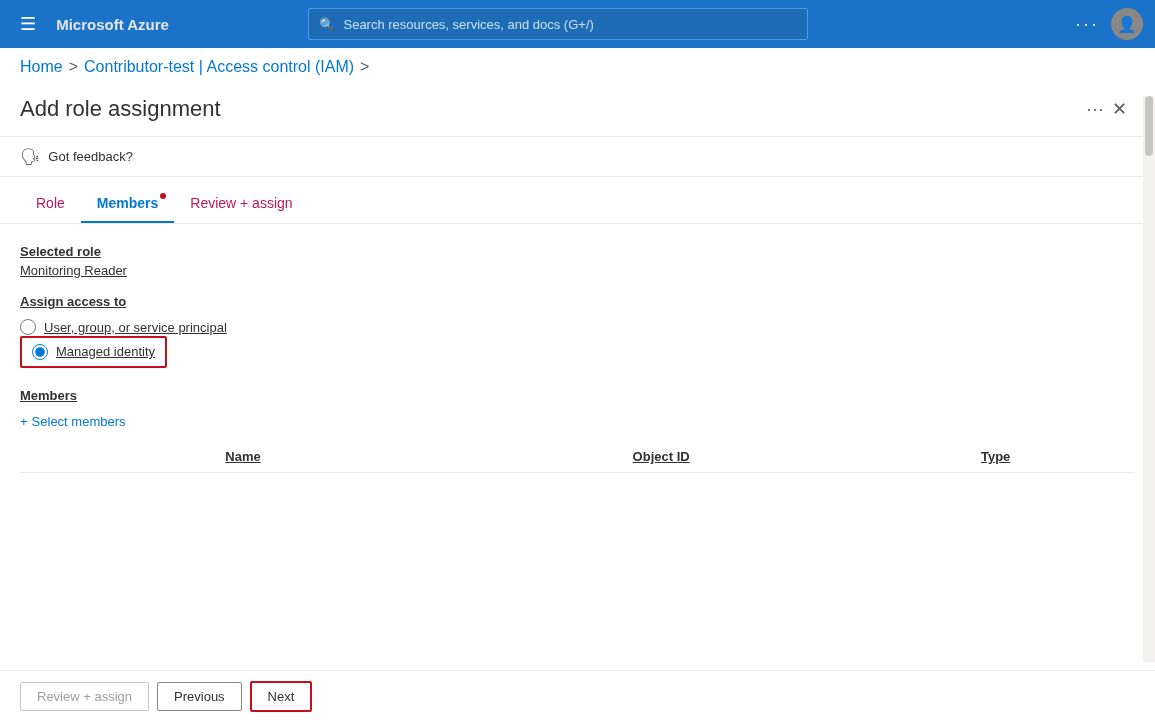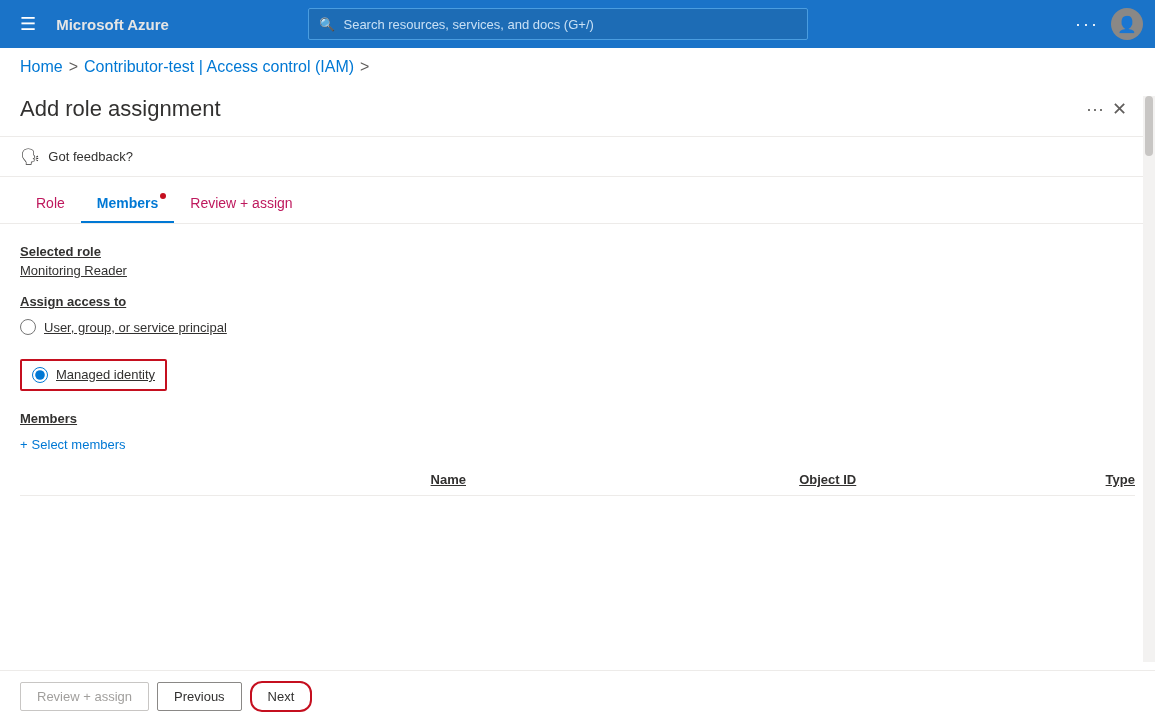--- a/index.html
+++ b/index.html
@@ -189,21 +189,21 @@
       font-weight: 700;
       font-size: 13px;
       margin-bottom: 10px;
       color: #323130;
     }
 
     
     .radio-group {
       display: flex;
       flex-direction: column;
-      gap: 24px;
+      gap: 1px;
       margin-bottom: 20px;
     }
     .radio-option {
       display: flex;
       align-items: center;
       gap: 8px;
       font-size: 13px;
       cursor: pointer;
     }
     .radio-option input[type="radio"] {
@@ -246,21 +246,21 @@
       gap: 4px;
     }
 
     
     .members-table {
       width: 100%;
       border-collapse: collapse;
       margin-top: 12px;
     }
     .members-table th {
-      text-align: right;
+      text-align: center;
       font-weight: 600;
       font-size: 13px;
       color: #323130;
       padding: 8px 0;
       border-bottom: 1px solid #edebe9;
     }
     .col-name { width: 40%; }
     .col-objectid { width: 35%; }
     .col-type { width: 25%; }
 
@@ -311,21 +311,21 @@
       cursor: default;
       border-radius: 2px;
       border: 1px solid #c8c6c4;
       background: white;
       color: #a19f9d;
     }
     .btn-next {
       padding: 6px 16px;
       font-size: 13px;
       cursor: pointer;
-      border-radius: 12px;
+      border-radius: 2px;
       border: 2px solid #c50f1f;
       background: white;
       color: #323130;
     }
   </style>
 </head>
 <body>
 
 <div class="top-bar">
   <span class="top-bar-menu">☰</span>

